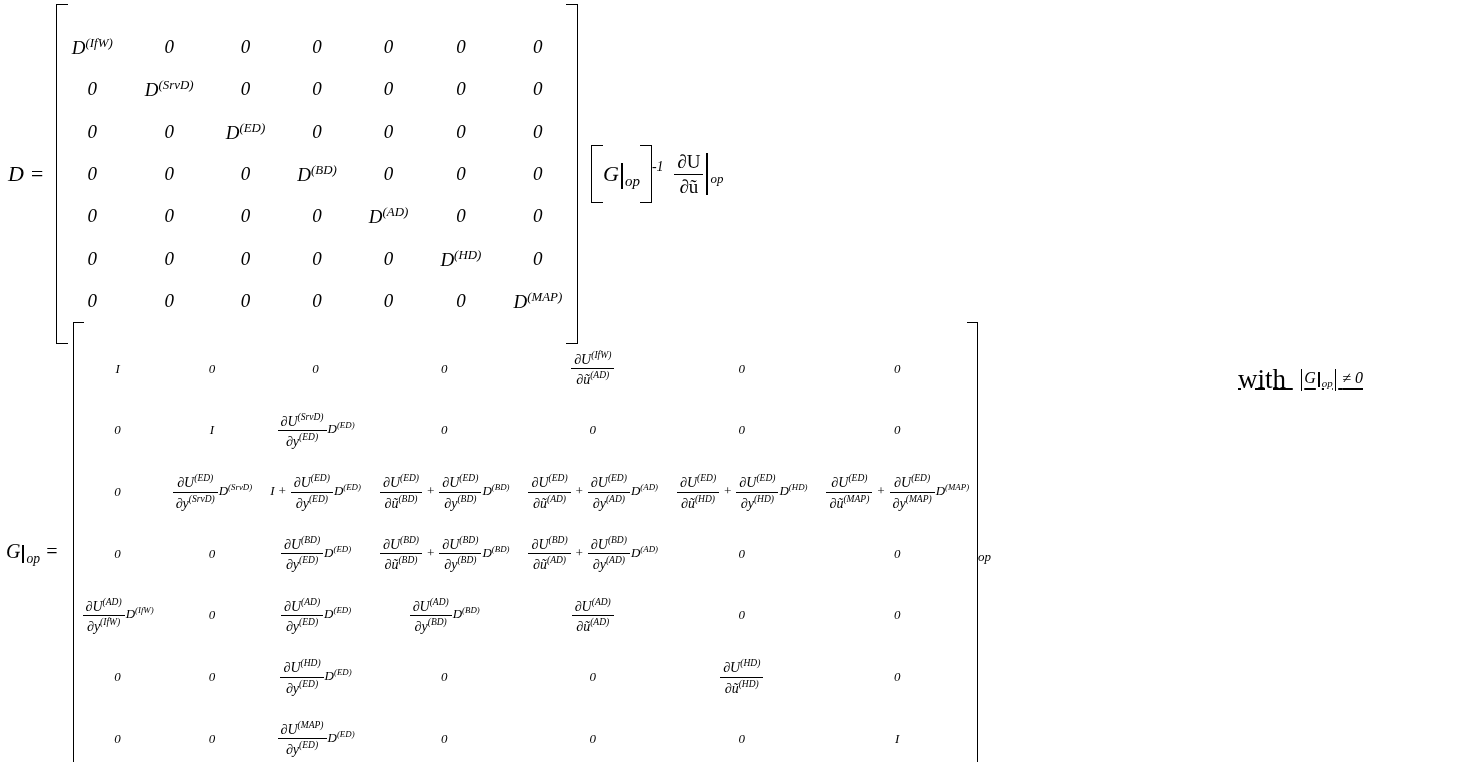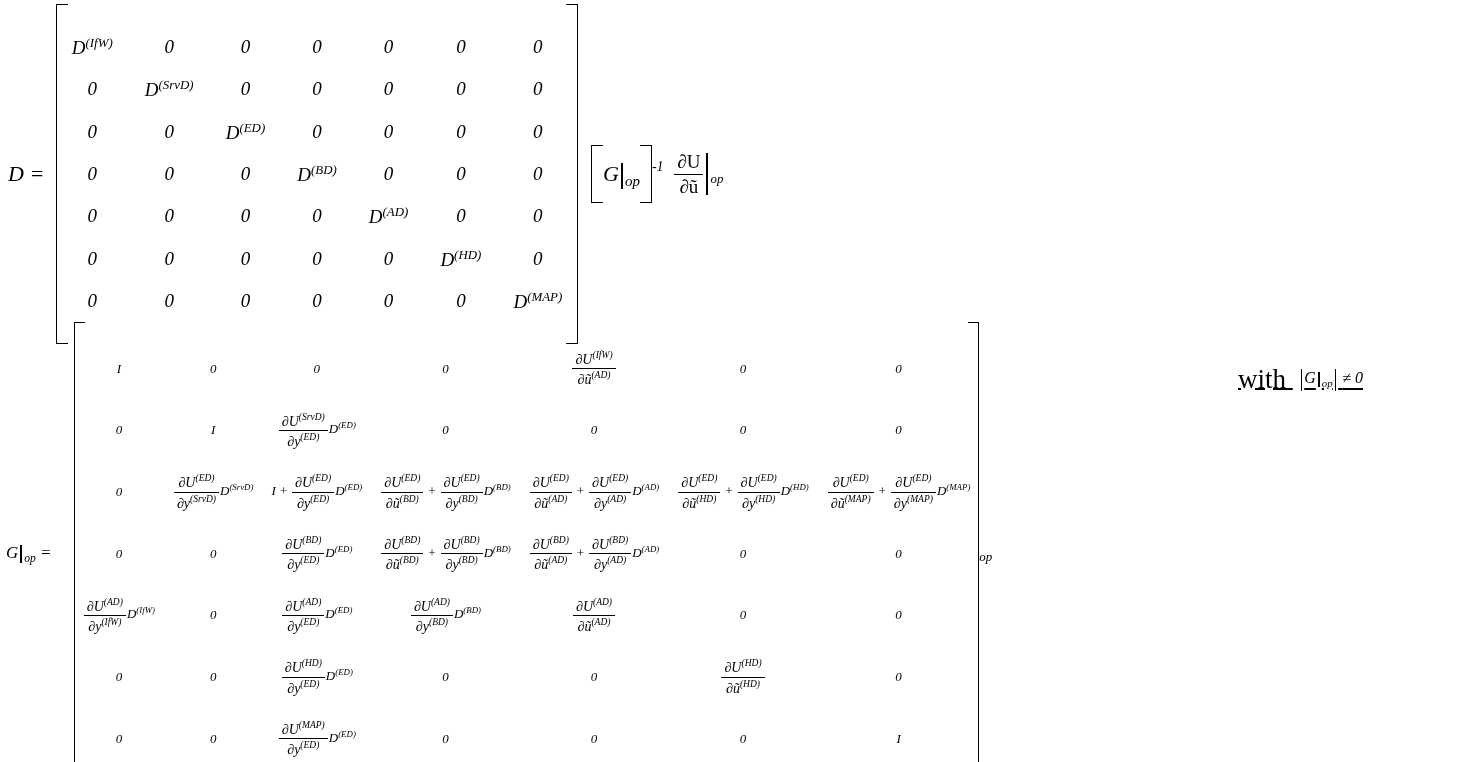--- a/index.html
+++ b/index.html
@@ -130,24 +130,24 @@
   .invgroup .brk > .inner { padding: 0 12px; }
 
   
   #eq2 {
     position: absolute;
     left: 6px;
     top: 322px;
     font-size: 14px;
   }
   #eq2 .lhs {
-    font-size: 17px;
+    font-size: 20px;
     font-style: italic;
     vertical-align: middle;
-    margin-right: 18px;
+    margin-right: 9px;
   }
   #eq2 table.mat td {
     padding: 12px 9px;
     font-size: 13px;
   }
   #eq2 .brk::before, #eq2 .brk::after { width: 10px; }
   #eq2 .brk > .inner { padding: 0 14px; }
 
   #eq2 .frac { font-size: 14px; }
 

